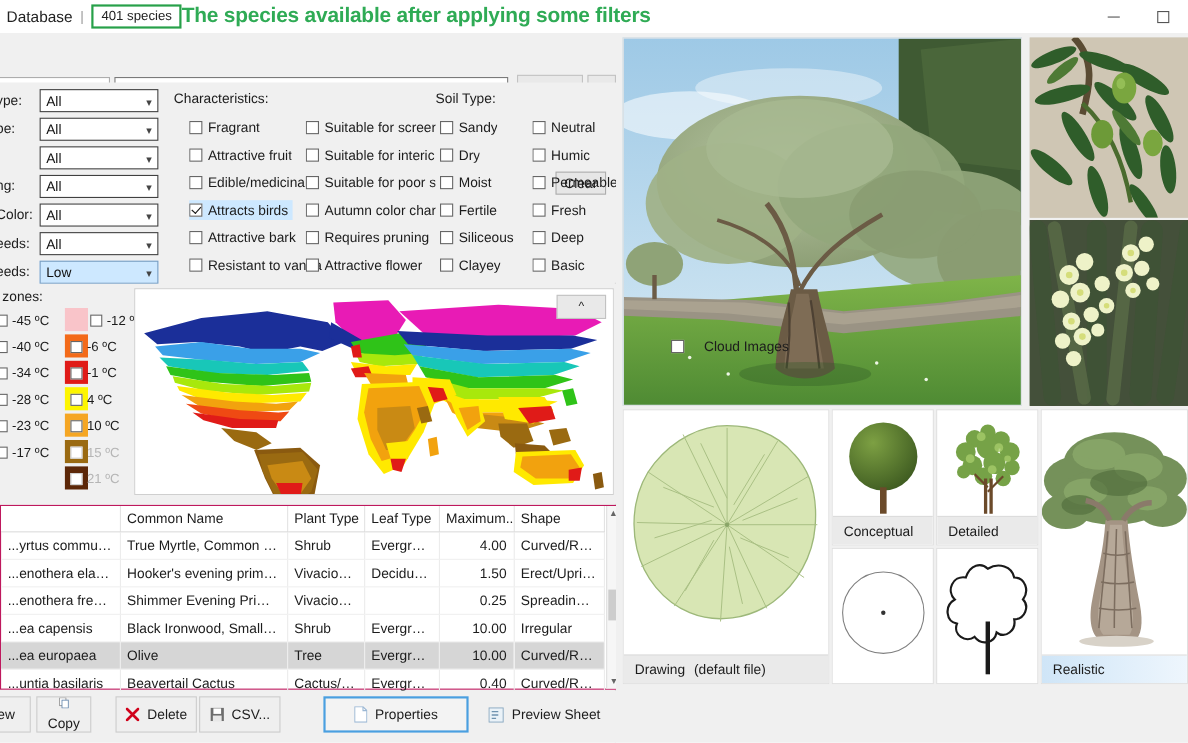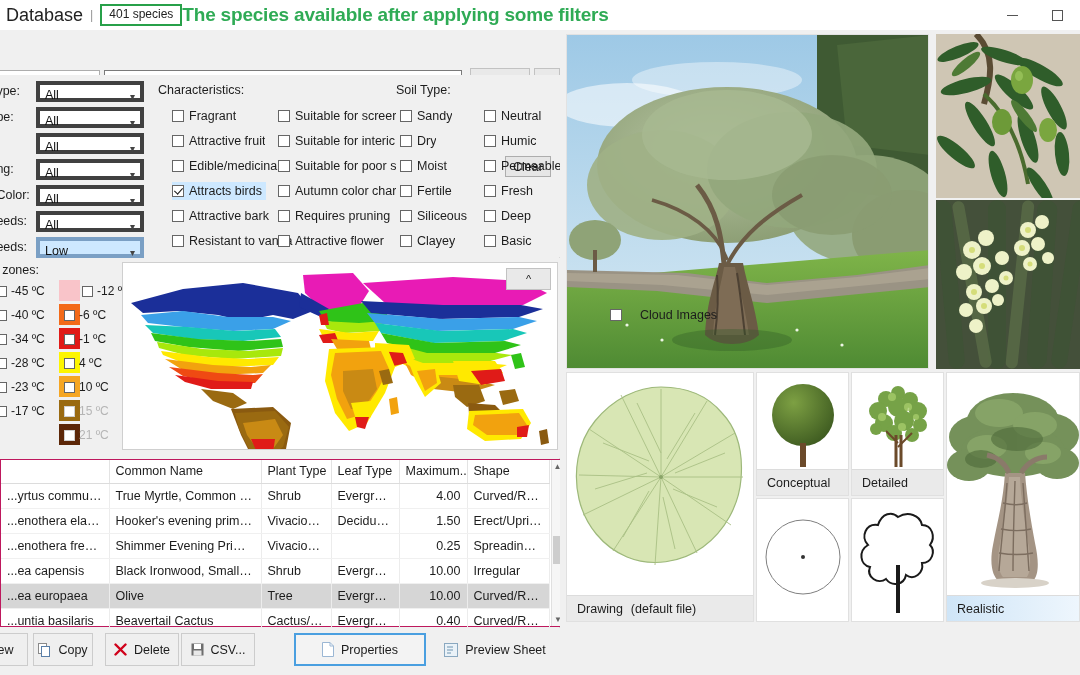--- a/index.html
+++ b/index.html
@@ -10,21 +10,21 @@
     color:#1c1c1c;
     background:#ffffff;
   }
   .app{ position:relative; width:1080px; height:675px; background:#f0f0f0; }
 
   
   .titlebar{
     position:absolute; left:0; top:0; width:1080px; height:30px;
     background:#ffffff; display:flex; align-items:center;
   }
-  .tb-db{ margin-left:6px; font-size:18px; color:#222; }
+  .tb-db{ margin-left:6px; font-size:14px; color:#222; }
   .tb-sep{ margin:0 7px; color:#999; }
   .tb-count{
     border:2px solid #27a049; padding:1px 7px 2px 7px; font-size:12px;
     color:#222; background:#fff; line-height:15px;
   }
   .tb-green{
     color:#2fab55; font-weight:bold; font-size:19px;
     letter-spacing:-0.2px; white-space:nowrap;
   }
   .wincontrols{ position:absolute; right:0; top:0; height:30px; display:flex; }
@@ -59,21 +59,21 @@
     display:flex; align-items:center; justify-content:center; font-size:11px; color:#333;
   }
 
   
   .filterpanel{
     position:absolute; left:0; top:75px; width:560px; height:182px; background:#f0f0f0;
   }
   .f-label{ position:absolute; font-size:12.5px; color:#1c1c1c; white-space:nowrap; }
   .f-combo{
     position:absolute; left:36px; width:108px; height:21px;
-    background:#fff; border:4px solid #404040; font-size:12.5px;
+    background:#fff; border:1px solid #404040; font-size:12.5px;
     padding-left:5px; line-height:20px; color:#111;
   }
   .f-combo.sel{ background:#cde8ff; border-color:#7a9fc4; }
   .f-combo .arw{ position:absolute; right:5px; top:2px; font-size:10px; color:#444; }
 
   .sect-title{ position:absolute; font-size:12.5px; color:#1c1c1c; }
   .chk{
     position:absolute; display:flex; align-items:center; gap:5px;
     font-size:12.5px; color:#1c1c1c; white-space:nowrap;
     height:18px; overflow:hidden;
@@ -578,21 +578,21 @@
       <div class="arrow">▲</div>
       <div class="thumb"></div>
       <div class="arrow" style="position:absolute;bottom:0;width:12px;">▼</div>
     </div>
   </div>
 
   <div class="bottombar">
     <div class="tbtn" style="left:-30px; width:58px;">
       <span>...lew</span>
     </div>
-    <div class="tbtn" style="left:33px; width:60px;">
+    <div class="tbtn" style="left:33px; width:50px;flex-direction:column;">
       <svg width="13" height="14" viewBox="0 0 13 14">
         <rect x="0.5" y="0.5" width="8" height="10" fill="#fff" stroke="#8a8a8a"></rect>
         <rect x="3.5" y="3.5" width="8" height="10" fill="#fff" stroke="#5a7fa8"></rect>
       </svg>
       <span>Copy</span>
     </div>
     <div class="tbtn" style="left:105px; width:74px;">
       <svg width="13" height="13" viewBox="0 0 13 13">
         <path d="M1.5 1.5 L11.5 11.5 M11.5 1.5 L1.5 11.5" stroke="#d0021b" stroke-width="2.4" stroke-linecap="round"></path>
       </svg>

